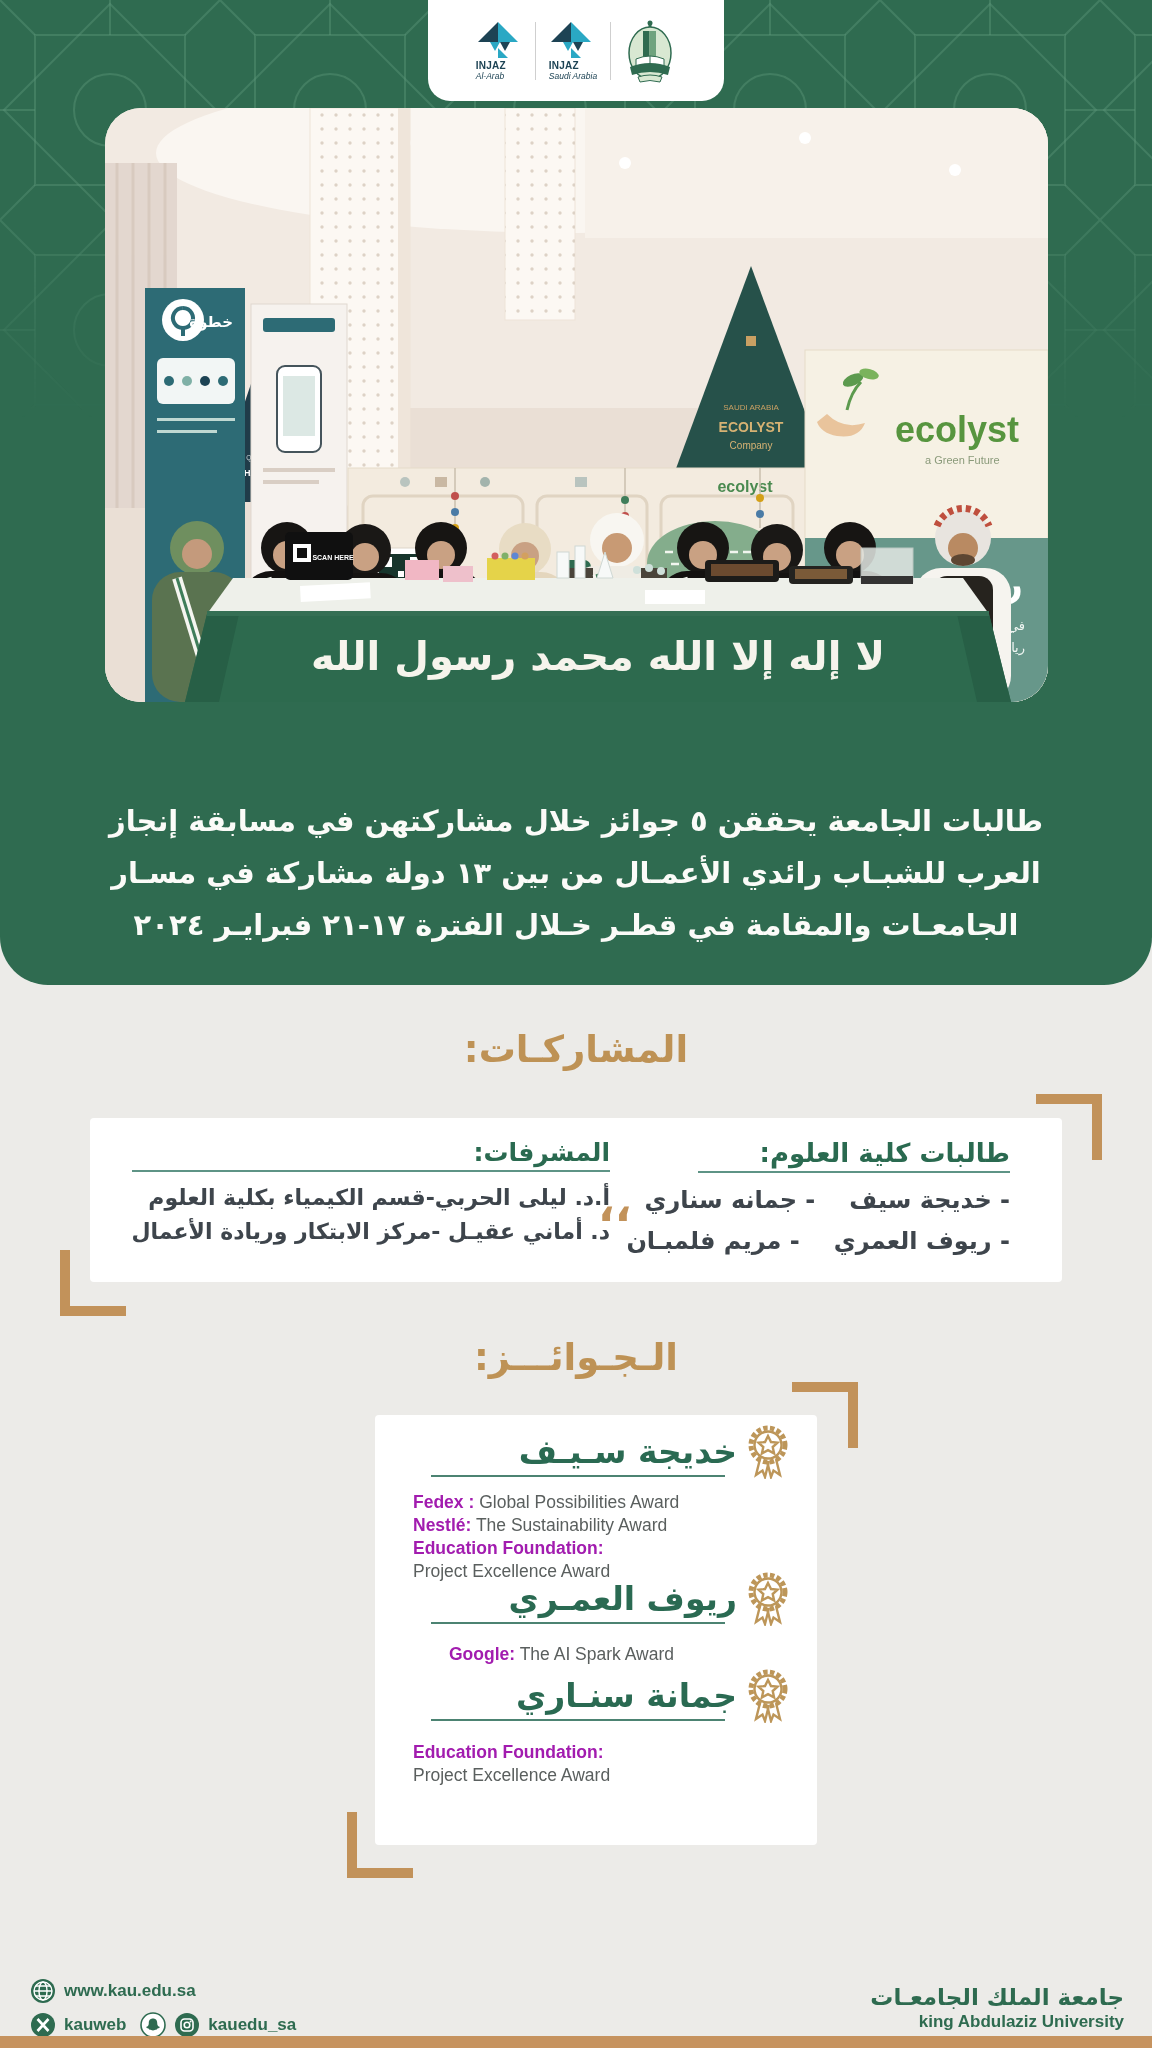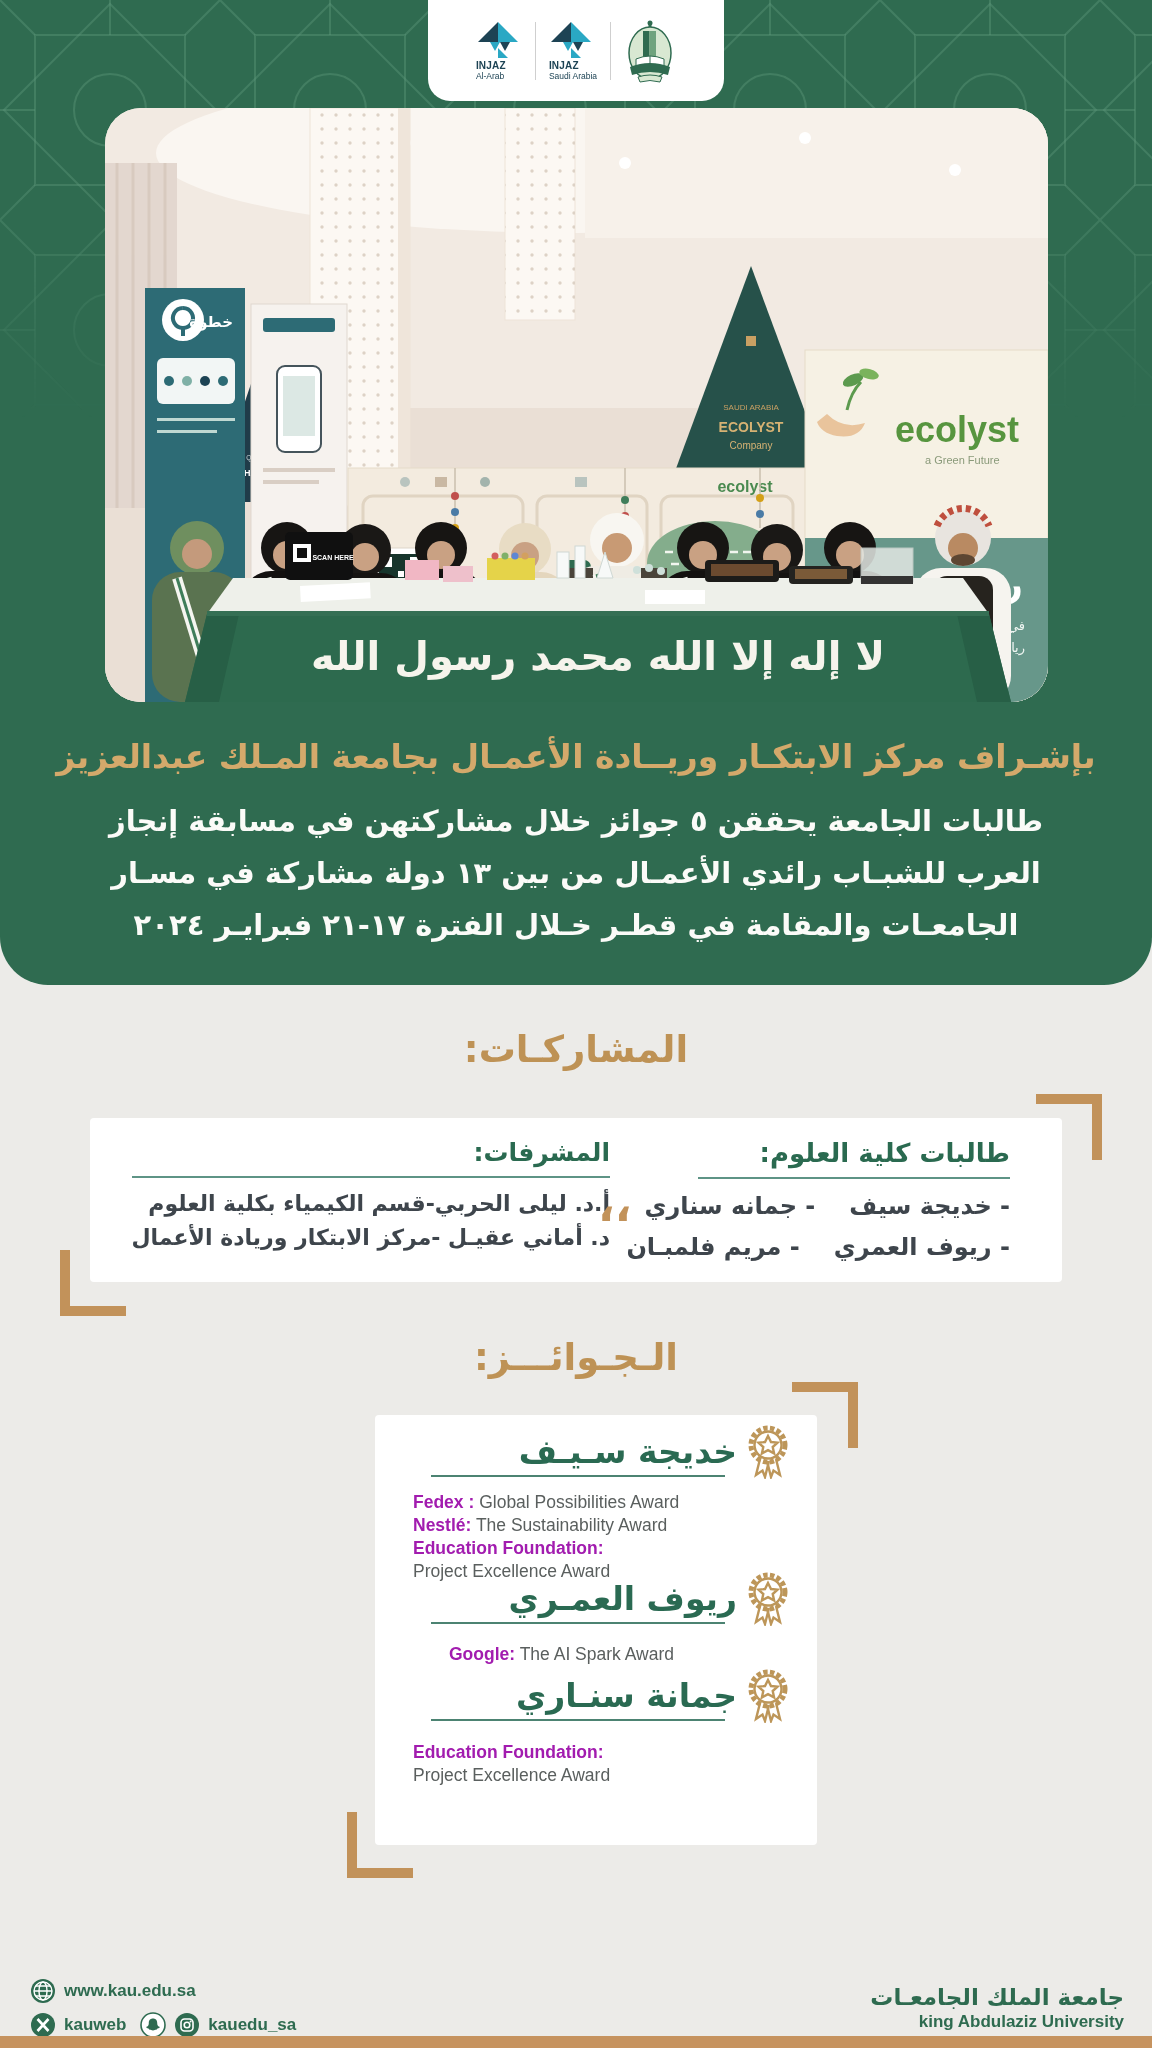--- a/index.html
+++ b/index.html
@@ -9,21 +9,21 @@
   
   .hero{position:absolute;left:0;top:0;width:1152px;height:985px;background:#2F6B50;border-radius:0 0 48px 48px;}
   .hero-pattern{position:absolute;left:0;top:0;width:1152px;height:440px;
     -webkit-mask-image:linear-gradient(to bottom,rgba(0,0,0,.95) 40%,rgba(0,0,0,0) 95%);
     mask-image:linear-gradient(to bottom,rgba(0,0,0,.95) 40%,rgba(0,0,0,0) 95%);}
 
   .logobar{position:absolute;left:50%;top:0;transform:translateX(-50%);width:296px;height:101px;background:#ffffff;
     border-radius:0 0 22px 22px;display:flex;align-items:center;justify-content:center;gap:13px;z-index:5;}
   .logo-unit{display:flex;flex-direction:column;align-items:flex-start;}
   .logo-txt{font-family:"Liberation Sans",sans-serif;color:#1D4354;font-weight:bold;font-size:10px;line-height:11px;letter-spacing:.2px;}
-  .logo-sub{font-family:"Liberation Sans",sans-serif;color:#1D4354;font-size:8.5px;line-height:10px;}
+  .logo-sub{font-family:"Liberation Sans",sans-serif;color:#1D4354;font-size:8.5px;line-height:10px;font-style:italic;}
   .logo-div{width:1px;height:58px;background:#cfcfcf;}
 
   
   .photo{position:absolute;left:105px;top:108px;width:943px;height:594px;border-radius:36px;overflow:hidden;background:#f2eae2;z-index:4;}
 
   
   .hero-title{position:absolute;left:0;top:737px;width:1152px;text-align:center;color:#D4A96B;
     font-size:33px;font-weight:bold;direction:rtl;white-space:nowrap;z-index:5;}
   .hero-body{position:absolute;left:0;top:795px;width:1152px;text-align:center;color:#FBFBF8;
     font-size:29px;font-weight:bold;direction:rtl;line-height:52px;z-index:5;}
@@ -36,21 +36,21 @@
   .card{position:absolute;background:#ffffff;border-radius:4px;}
   .bracket{position:absolute;width:56px;height:56px;z-index:6;}
   .bracket.tr{border-top:10px solid #C2925A;border-right:10px solid #C2925A;}
   .bracket.bl{border-bottom:10px solid #C2925A;border-left:10px solid #C2925A;}
 
   
   .pcard{left:90px;top:1118px;width:972px;height:164px;}
   .pcol{position:absolute;direction:rtl;}
   .pcol-students{right:52px;top:20px;width:312px;}
   .pcol-sup{left:42px;top:20px;width:478px;}
-  .pcol-title{color:#2A6A50;font-size:26px;font-weight:bold;padding-bottom:9px;border-bottom:2px solid #5E9486;}
+  .pcol-title{color:#2A6A50;font-size:26px;font-weight:bold;padding-bottom:3px;border-bottom:2px solid #5E9486;}
   .prow{color:#3E454C;font-size:24px;font-weight:bold;margin-top:13px;white-space:nowrap;}
   .prow.duo{display:flex;gap:34px;}
   .quote{position:absolute;left:598px;top:1180px;color:#C2925A;font-size:44px;font-weight:bold;z-index:6;}
 
   
   .acard{left:375px;top:1415px;width:442px;height:430px;}
   .aname-row{position:absolute;right:26px;display:flex;align-items:center;gap:8px;direction:ltr;}
   .aname{color:#2A6A52;font-size:33px;font-weight:bold;direction:rtl;white-space:nowrap;}
   .arule{position:absolute;left:56px;right:92px;height:2px;background:#4C8372;}
   .aeng{position:absolute;left:38px;font-family:"Liberation Sans",sans-serif;font-size:17.5px;line-height:23px;color:#5A5F5E;direction:ltr;text-align:left;}
@@ -328,21 +328,20 @@
       </g>
 
       <polygon points="102,506 884,506 906,594 80,594" fill="#2D6A4E"></polygon>
       <polygon points="102,506 134,506 114,594 80,594" fill="#275F46"></polygon>
       <polygon points="852,506 884,506 906,594 872,594" fill="#275F46"></polygon>
       <rect x="102" y="503" width="782" height="5" fill="#356F54"></rect>
       <text x="493" y="562" font-size="40" font-weight="bold" fill="#F6F4EC" text-anchor="middle" direction="rtl">لا إله إلا الله محمد رسول الله</text>
     </svg>
   </div>
 
-  <div class="hero-title" lang="ar">بإشـراف مركز الابتكـار وريــادة الأعمـال بجامعة المـلك عبدالعزيز</div>
   <div class="hero-body" lang="ar">
     <div>طالبات الجامعة يحققن ٥ جوائز خلال مشاركتهن في مسابقة إنجاز</div>
     <div>العرب للشبـاب رائدي الأعمـال من بين ١٣ دولة مشاركة في مسـار</div>
     <div>الجامعـات والمقامة في قطـر خـلال الفترة ١٧-٢١ فبرايـر ٢٠٢٤</div>
   </div>
 
   <div class="sec-head" style="top:1028px;" lang="ar">المشاركـات:</div>
 
   <div class="bracket tr" style="left:1036px;top:1094px;"></div>
   <div class="bracket bl" style="left:60px;top:1250px;"></div>

